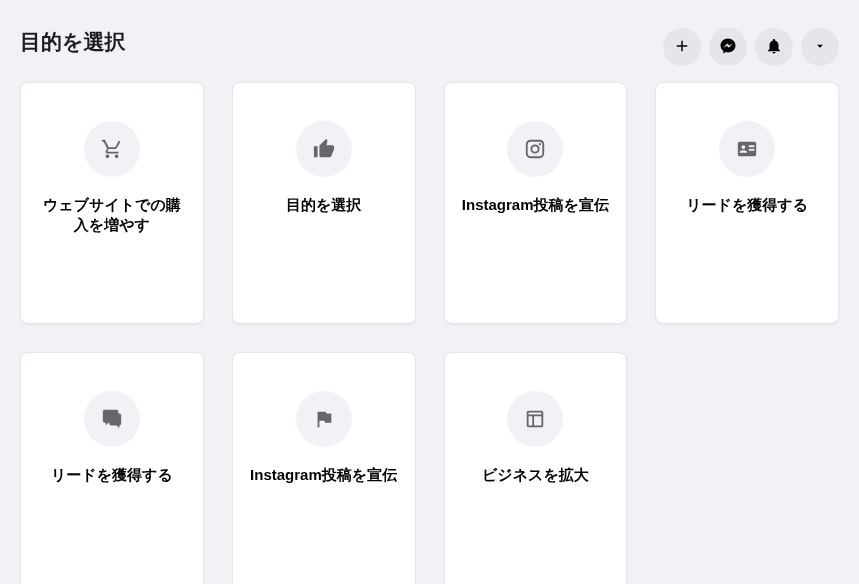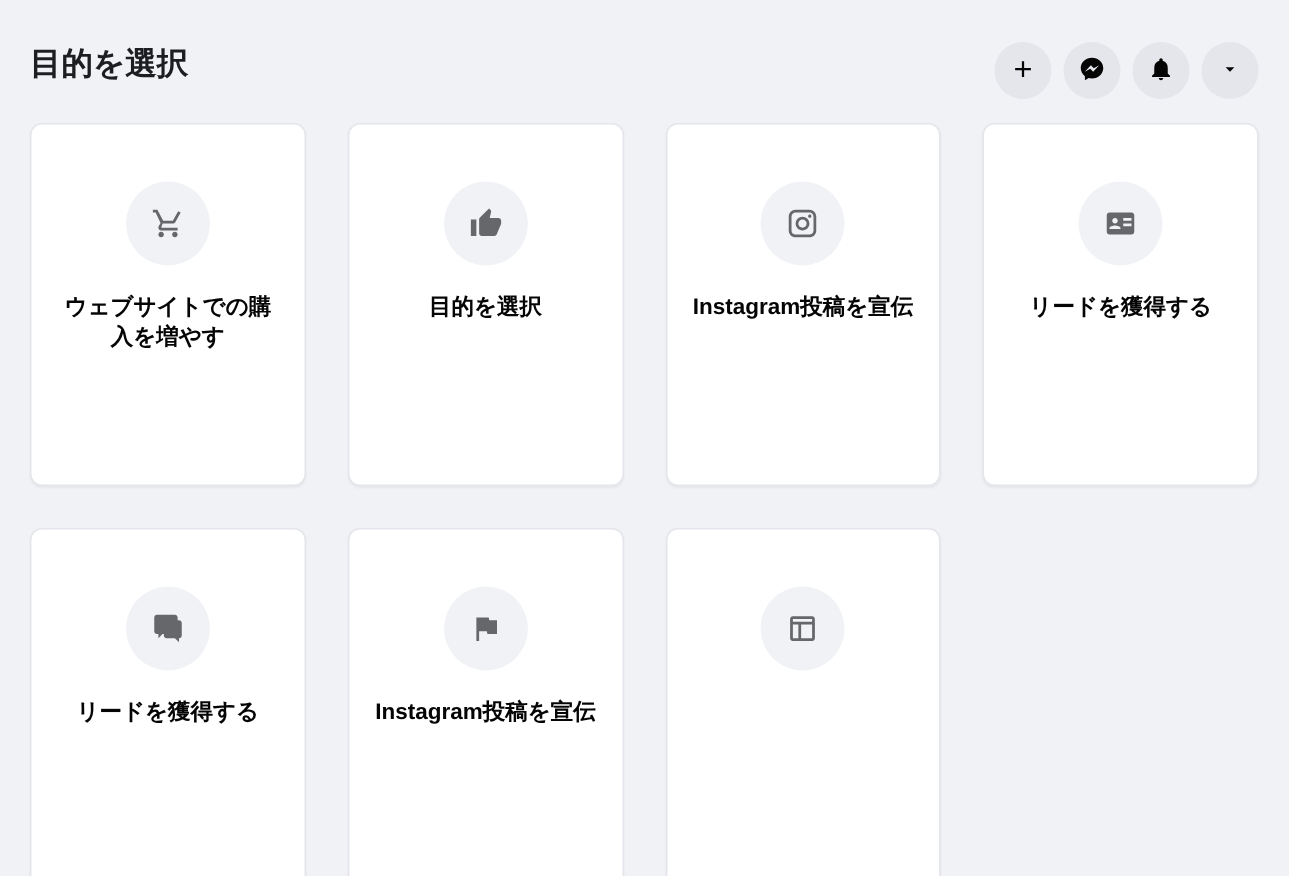--- a/index.html
+++ b/index.html
@@ -174,17 +174,18 @@
       </div>
       <div class="card-label">Instagram投稿を宣伝</div>
     </div>
 
     <div class="card">
       <div class="icon-circle">
         <svg viewBox="0 0 24 24">
             <path d="M19 3H5c-1.1 0-2 .9-2 2v14c0 1.1.9 2 2 2h14c1.1 0 2-.9 2-2V5c0-1.1-.9-2-2-2zM9 19H5V9h4v10zm10 0h-8V9h8v10zm0-12H5V5h14v2z"></path>
           </svg>
       </div>
+      <div class="card-label">ビジネスを拡大</div>
     </div>
 
 
   </div>
 </div>
 
 </body></html>

